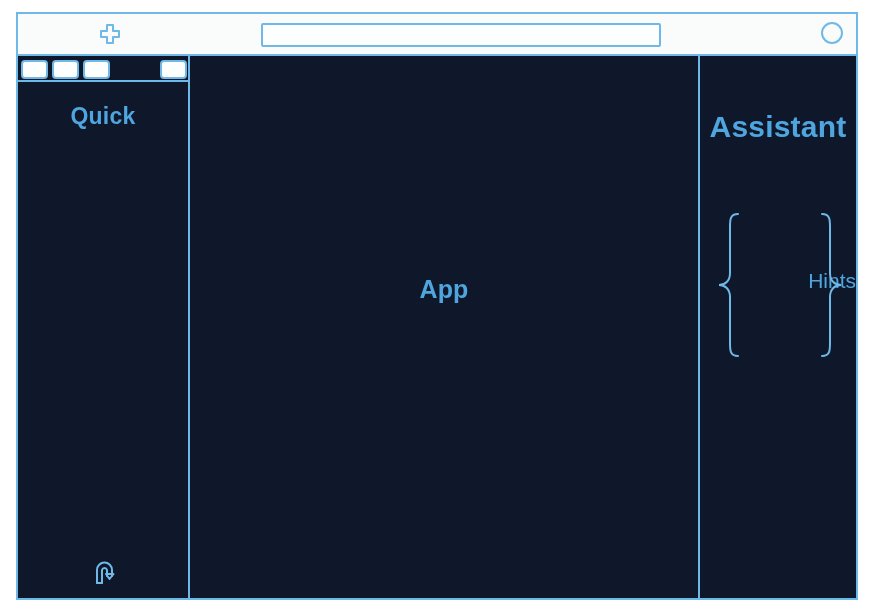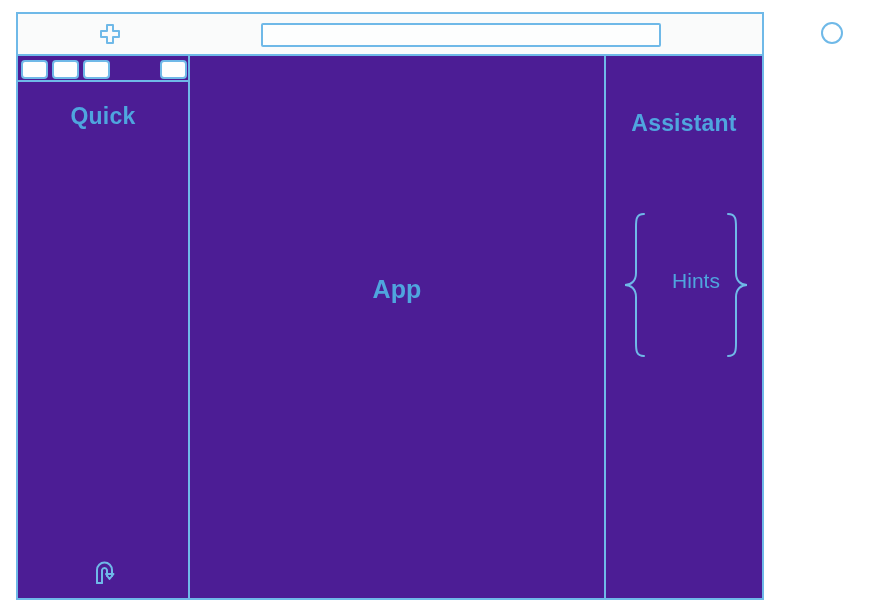--- a/index.html
+++ b/index.html
@@ -11,25 +11,25 @@
     height: 616px;
     background: #ffffff;
     font-family: "Liberation Sans", sans-serif;
     overflow: hidden;
   }
 
   #wireframe {
     position: absolute;
     left: 16px;
     top: 12px;
-    width: 748px;
+    width: 842px;
     height: 588px;
     box-sizing: border-box;
     border: 2px solid #6FB9E8;
-    background: #4c1d95;
+    background: #0f172a;
   }
 
   
   #chrome-bar {
     position: absolute;
     left: 0;
     top: 0;
     width: 100%;
     height: 42px;
     box-sizing: border-box;
@@ -173,21 +173,21 @@
     height: 100%;
     box-sizing: border-box;
     border-left: 2px solid #6FB9E8;
   }
   #assistant-title {
     position: absolute;
     left: 0;
     right: 0;
     top: 54px;
     text-align: center;
-    font-size: 23px;
+    font-size: 30px;
     font-weight: bold;
     color: #4FA5DE;
     letter-spacing: 0.2px;
   }
 
   #hints-block {
     position: absolute;
     left: 0;
     right: 0;
     top: 155px;
@@ -199,21 +199,21 @@
     width: 26px;
     height: 148px;
   }
   .brace.left  { left: 16px; }
   .brace.right { right: 12px; }
   #hints-label {
     position: absolute;
     left: 0;
     right: 0;
     top: 58px;
-    text-align: center;
+    text-align: right;
     font-size: 21px;
     font-weight: normal;
     color: #4FA5DE;
     padding-left: 24px;
   }
 </style>
 </head>
 <body>
 
 <div id="wireframe">

